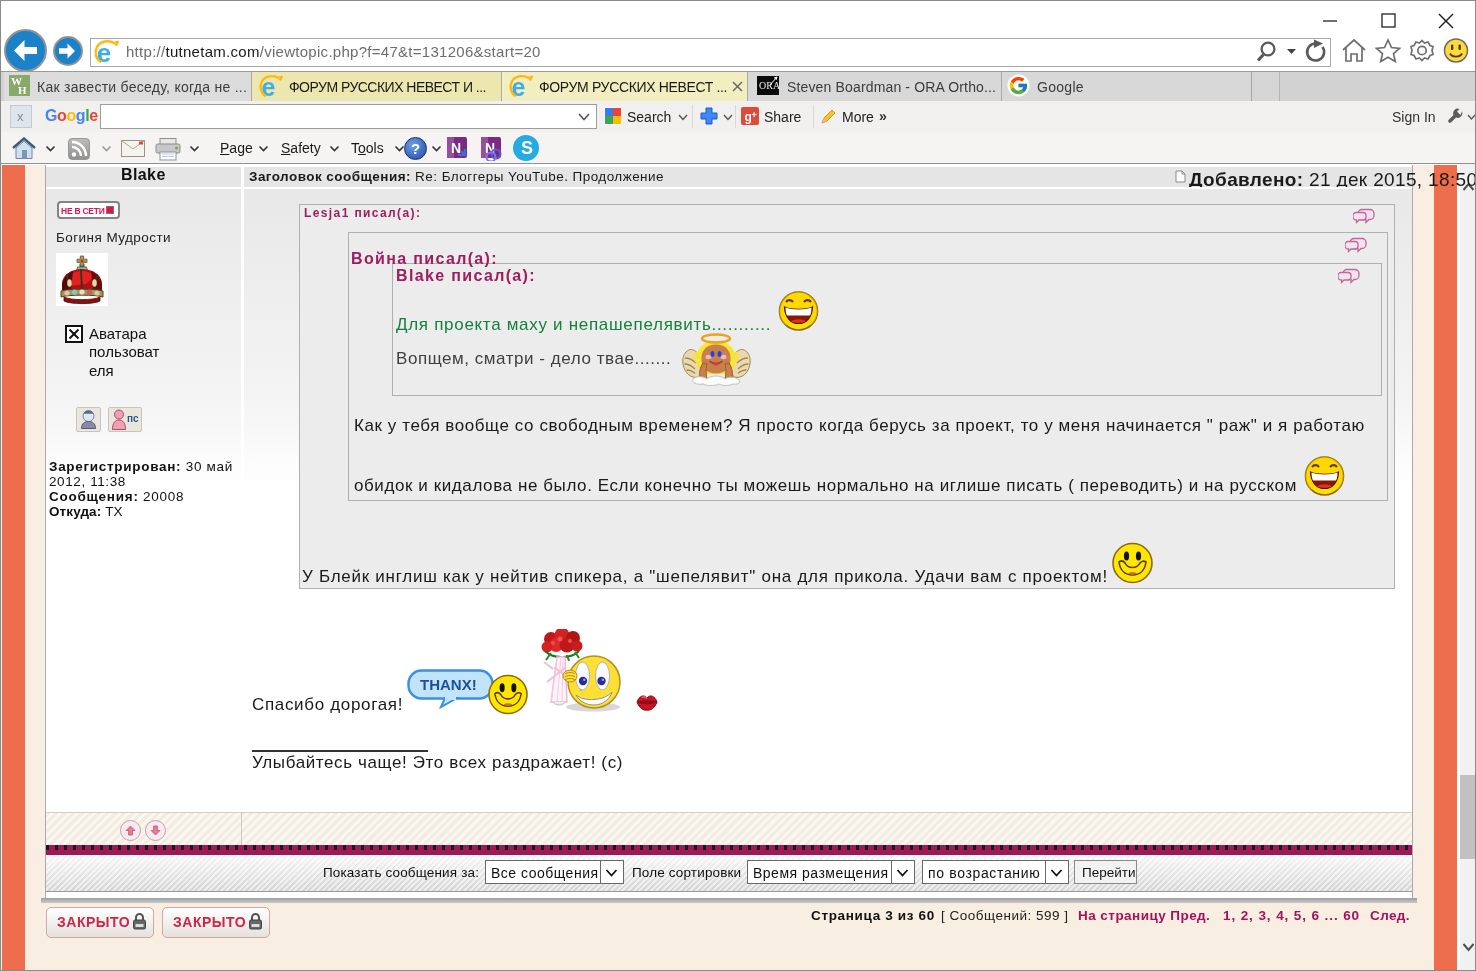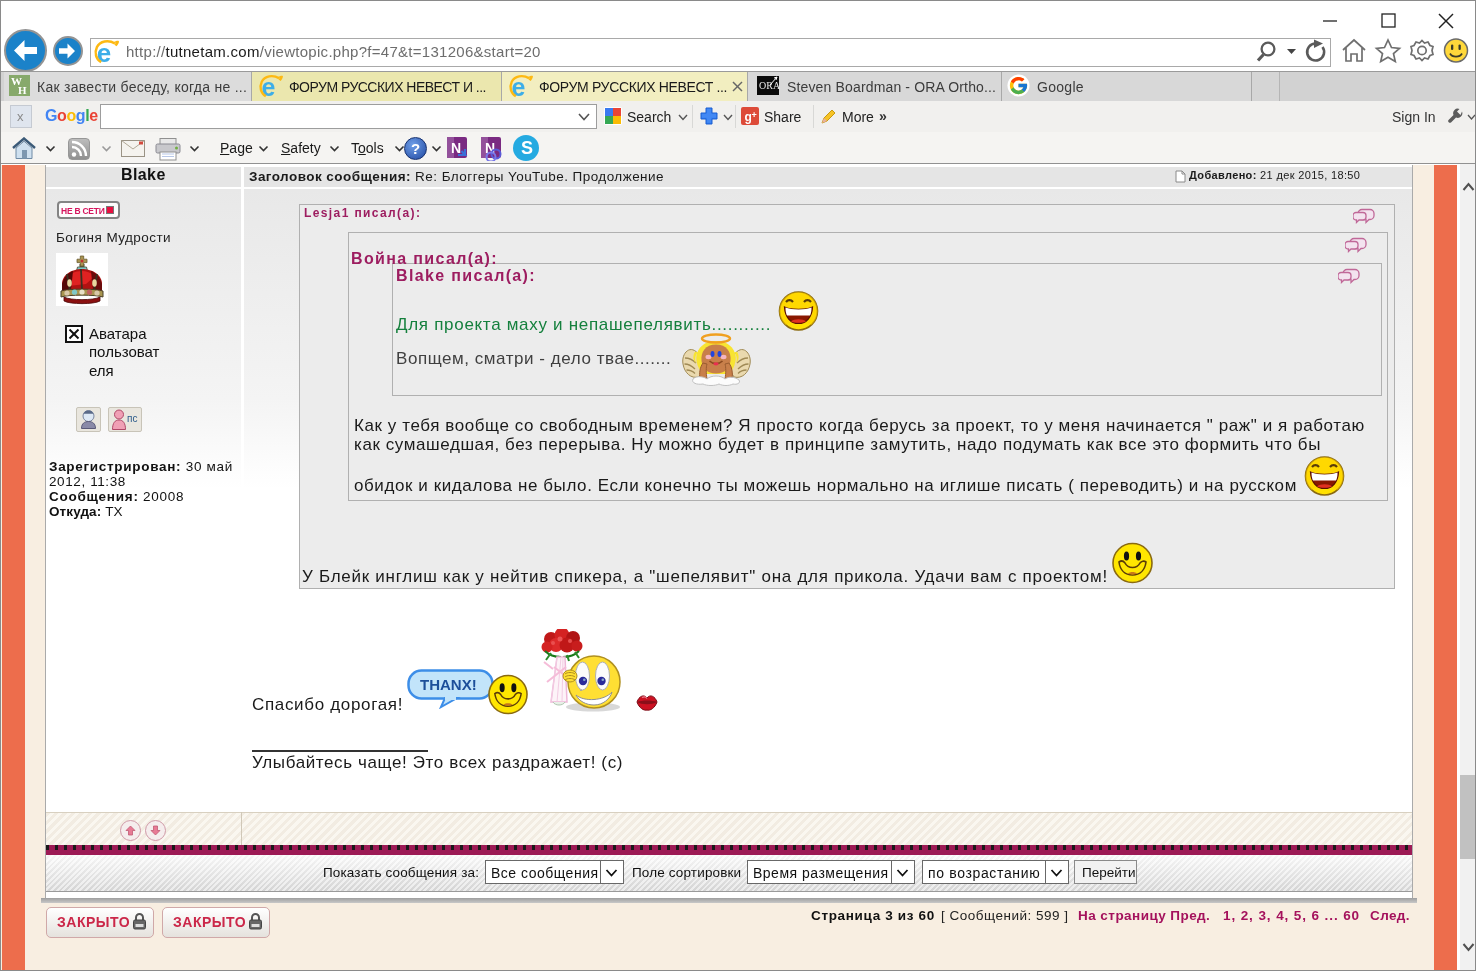--- a/index.html
+++ b/index.html
@@ -247,21 +247,21 @@
 <div class="ab" id="ftable" style="left:44px;top:164px;width:1368px;height:738px;background:#fff;border-left:1px solid #aaa;border-right:1px solid #aaa;"></div>
 
 <div class="ab" style="left:45px;top:166px;width:1366px;height:21px;background:#e5e5e5;"></div>
 <div class="ab" style="left:240px;top:166px;width:3px;height:21px;background:#fff;"></div>
 <div class="tx" style="left:120px;top:164.5px;font-size:16px;font-weight:bold;letter-spacing:0.4px;color:#111;">Blake</div>
 <div class="tx" style="left:248px;top:168px;font-size:13.5px;letter-spacing:0.45px;color:#1a1a1a;"><b>Заголовок сообщения:</b> Re: Блоггеры YouTube. Продолжение</div>
 <svg class="ab" style="left:1174px;top:169px;" width="11" height="13" viewBox="0 0 11 13">
   <path d="M1 1 L7 1 L10 4 L10 12 L1 12 Z" fill="#fff" stroke="#8a8a8a"></path>
   <path d="M7 1 L7 4 L10 4" fill="none" stroke="#8a8a8a"></path>
 </svg>
-<div class="tx" style="left:1188px;top:168px;font-size:11px;letter-spacing:0.35px;color:#1a1a1a;"><b>Добавлено:</b> 21 дек 2015, 18:50</div>
+<div class="tx" style="left:1188px;top:168px;font-size:19px;letter-spacing:0.35px;color:#1a1a1a;"><b>Добавлено:</b> 21 дек 2015, 18:50</div>
 
 <div class="ab" id="bodyrow" style="left:45px;top:188px;width:1366px;height:623px;background:linear-gradient(#e8e8e8 0px,#f4f4f4 210px,#ffffff 300px);"></div>
 <div class="ab" style="left:240px;top:186px;width:3px;height:625px;background:#fff;"></div>
 <div class="ab" style="left:45px;top:186px;width:195px;height:2px;background:#fff;"></div>
 <div class="ab" style="left:243px;top:186px;width:1168px;height:2px;background:#fff;"></div>
 
 <div class="ab" style="left:56px;top:200px;width:63px;height:18px;background:#fdfdfd;border:2px solid #848484;border-radius:4px;"></div>
 <div class="tx" style="left:60px;top:205px;font-size:8.5px;font-weight:bold;letter-spacing:-0.25px;color:#d6165e;">НЕ В СЕТИ</div>
 <div class="ab" style="left:105px;top:205px;width:8px;height:8px;background:#e81040;border:1px solid #777;"></div>
 <div class="tx" style="left:55px;top:229px;font-size:13.5px;letter-spacing:0.44px;color:#222;text-align:right;">Богиня Мудрости</div>
@@ -299,21 +299,21 @@
 <svg class="ab" style="left:79px;top:409px;" width="17" height="19" viewBox="0 0 17 19">
   <circle cx="8.5" cy="6" r="5.5" fill="#dde8f5" stroke="#7a86a0"></circle>
   <path d="M8.5 0.5 a5.5 5.5 0 0 1 5 3.2 l-10 0 a5.5 5.5 0 0 1 5 -3.2" fill="#5a6a88"></path>
   <path d="M1.5 18.5 C1.5 13.5 4.5 11.5 8.5 11.5 C12.5 11.5 15.5 13.5 15.5 18.5 Z" fill="#8a8aa8" stroke="#5a5a78"></path>
 </svg>
 <div class="ab" style="left:107px;top:406px;width:34px;height:25px;background:#e9e6de;border:1px solid #c8c4b8;border-radius:2px;"></div>
 <svg class="ab" style="left:110px;top:408px;" width="16" height="21" viewBox="0 0 16 21">
   <circle cx="8" cy="5.5" r="4.5" fill="#f0a0b5" stroke="#b04868"></circle>
   <path d="M1.5 20.5 C1.5 14 4 11 8 11 C12 11 14.5 14 14.5 20.5 Z" fill="#f0a0b5" stroke="#b04868"></path>
 </svg>
-<div class="tx" style="left:126px;top:412px;font-size:10px;font-weight:normal;color:#2a5a8a;">пс</div>
+<div class="tx" style="left:126px;top:412px;font-size:10px;font-weight:bold;color:#2a5a8a;">пс</div>
 
 <div class="tx" style="left:48px;top:457.8px;font-size:13.5px;letter-spacing:0.7px;color:#111;"><b>Зарегистрирован:</b> 30 май</div>
 <div class="tx" style="left:48px;top:472.8px;font-size:13.5px;letter-spacing:0.6px;color:#111;">2012, 11:38</div>
 <div class="tx" style="left:48px;top:487.8px;font-size:13.5px;letter-spacing:0.73px;color:#111;"><b>Сообщения:</b> 20008</div>
 <div class="tx" style="left:48px;top:502.8px;font-size:13.5px;letter-spacing:0.1px;color:#111;"><b>Откуда:</b> TX</div>
 
 <div class="ab" style="left:298px;top:203px;width:1096px;height:385px;background:#ececec;border:1px solid #b0b0b0;"></div>
 <div class="ab" style="left:347px;top:231px;width:1040px;height:269px;background:#ececec;border:1px solid #b0b0b0;"></div>
 <div class="ab" style="left:391px;top:262px;width:990px;height:133px;background:#ececec;border:1px solid #b0b0b0;"></div>
 
@@ -328,21 +328,20 @@
       <use href="#qicon"></use>
     </svg>
 <svg class="ab" style="left:1337px;top:267px;" width="24" height="18" viewBox="0 0 24 18">
       <use href="#qicon"></use>
     </svg>
 
 <div class="tx" style="left:395px;top:314px;font-size:17px;letter-spacing:0.70px;color:#15803d;">Для проекта маху и непашепелявить...........</div>
 <div class="tx" style="left:395px;top:348px;font-size:17px;letter-spacing:0.55px;color:#404040;">Вопщем, сматри - дело твае.......</div>
 
 <div class="tx" style="left:353px;top:415px;font-size:17px;letter-spacing:0.58px;color:#1a1a1a;">Как у тебя вообще со свободным временем? Я просто когда берусь за проект, то у меня начинается " раж" и я работаю</div>
-<div class="tx" style="left:353px;top:434px;font-size:17px;letter-spacing:0.58px;color:#1a1a1a;">как сумашедшая, без перерыва. Ну можно будет в принципе замутить, надо подумать как все это формить что бы</div>
 <div class="tx" style="left:353px;top:474.6px;font-size:17px;letter-spacing:0.59px;color:#1a1a1a;">обидок и кидалова не было. Если конечно ты можешь нормально на иглише писать ( переводить) и на русском</div>
 
 <div class="tx" style="left:301px;top:565.6px;font-size:17px;letter-spacing:0.73px;color:#1a1a1a;">У Блейк инглиш как у нейтив спикера, а "шепелявит" она для прикола. Удачи вам с проектом!</div>
 
 <div class="tx" style="left:251px;top:693.6px;font-size:17px;letter-spacing:0.67px;color:#1a1a1a;">Спасибо дорогая!</div>
 <div class="ab" style="left:251px;top:749px;width:176px;height:2px;background:#333;"></div>
 <div class="tx" style="left:251px;top:751.6px;font-size:17px;letter-spacing:0.62px;color:#1a1a1a;">Улыбайтесь чаще! Это всех раздражает! (с)</div>
 
 <svg class="ab" style="left:777px;top:290px;" width="41" height="40" viewBox="0 0 41 40">
       <use href="#lol"></use>

